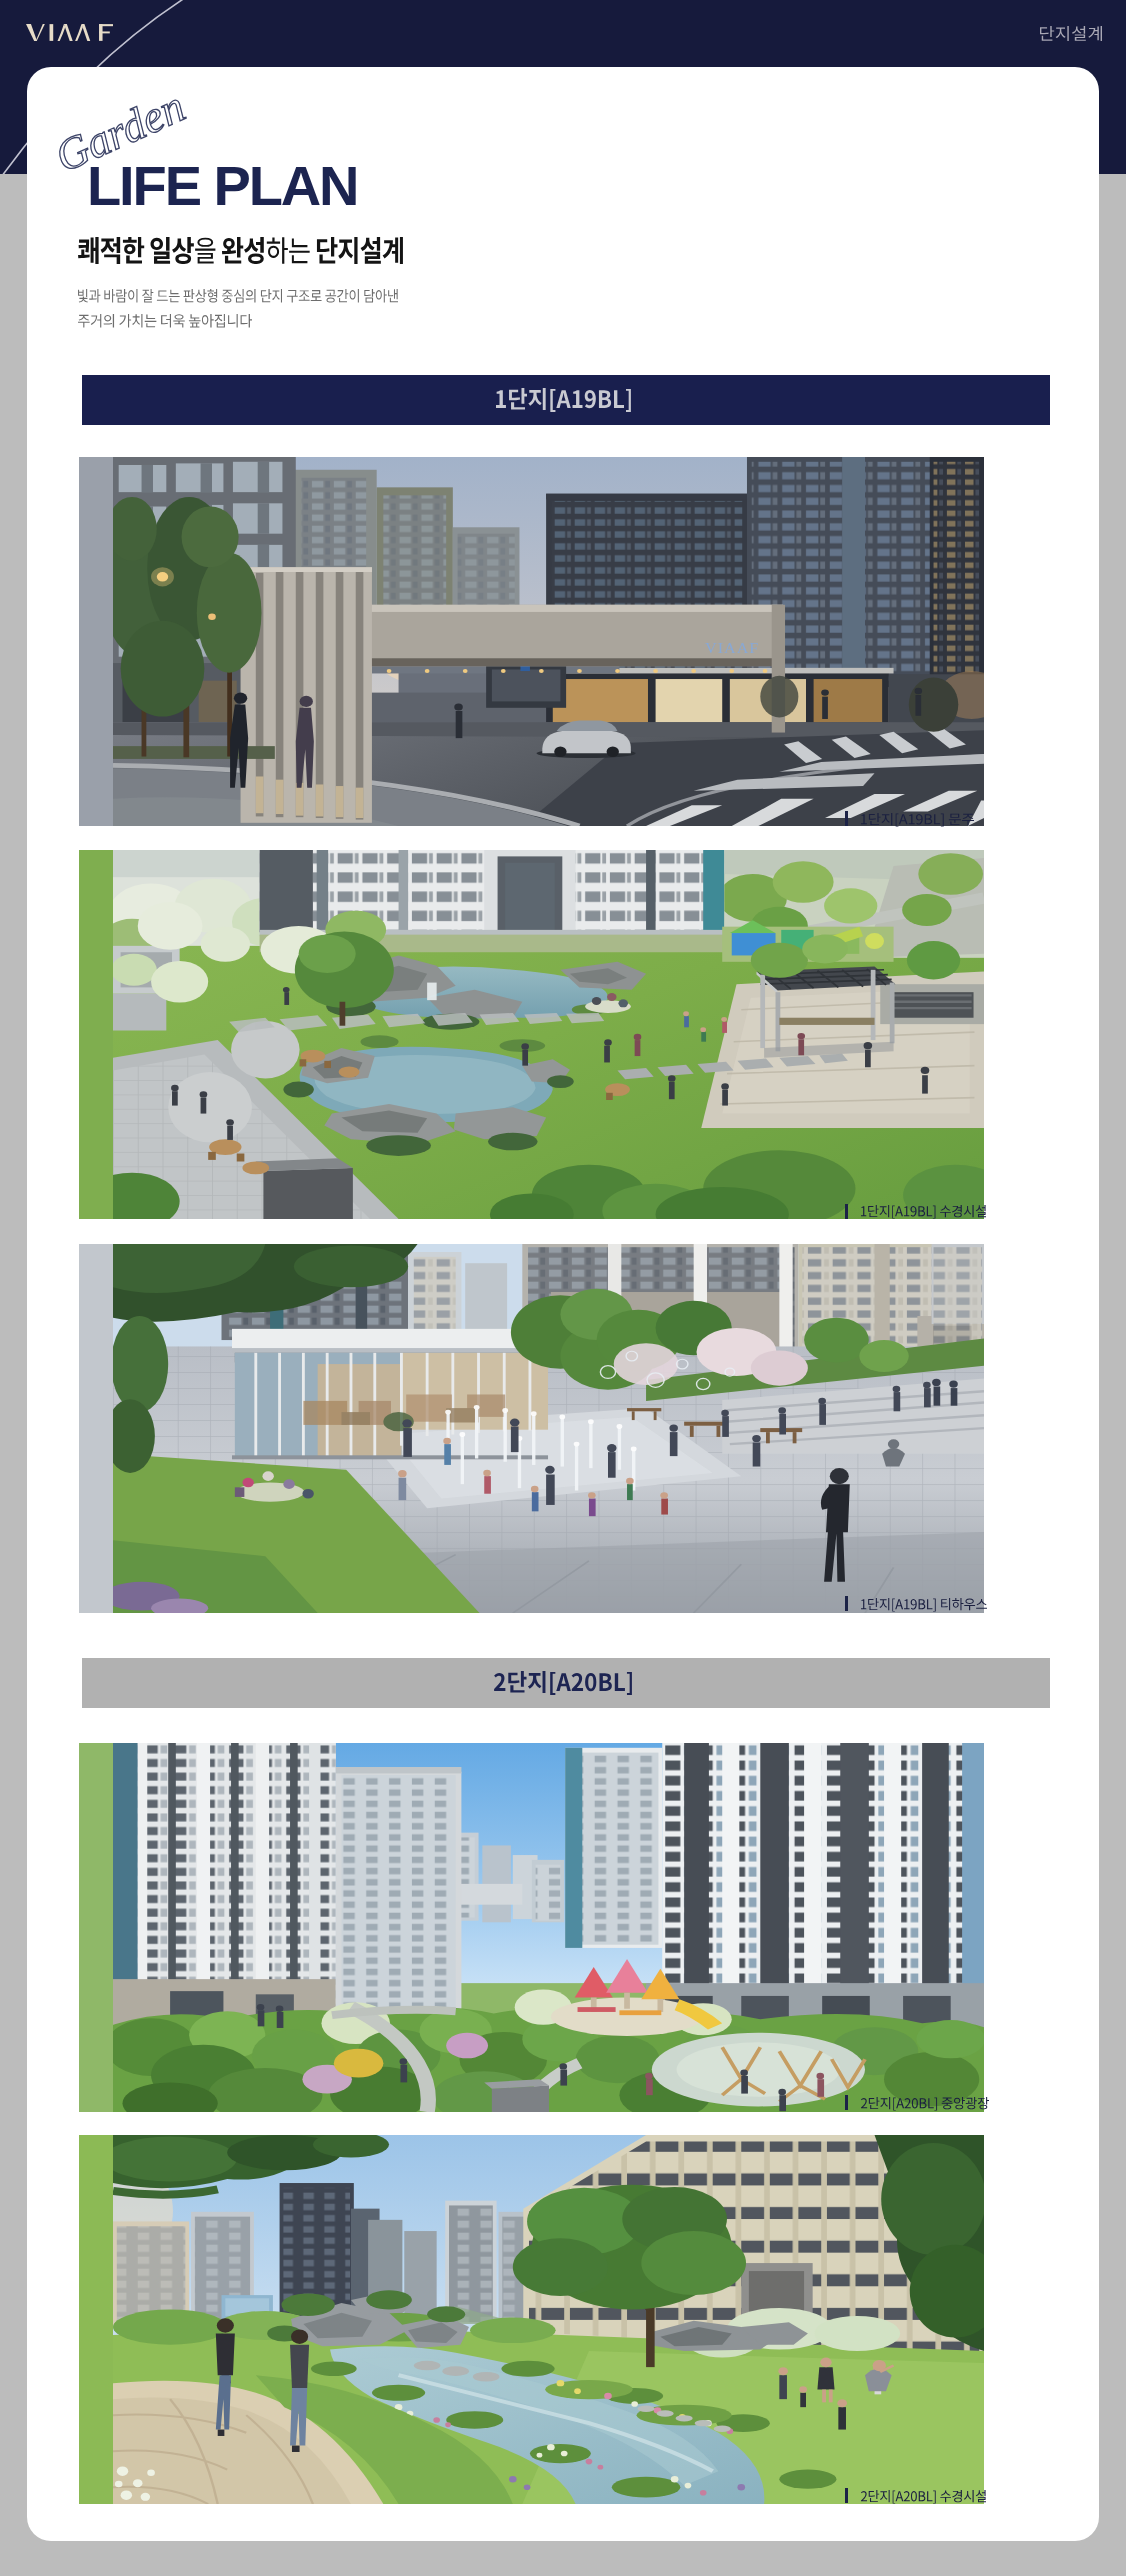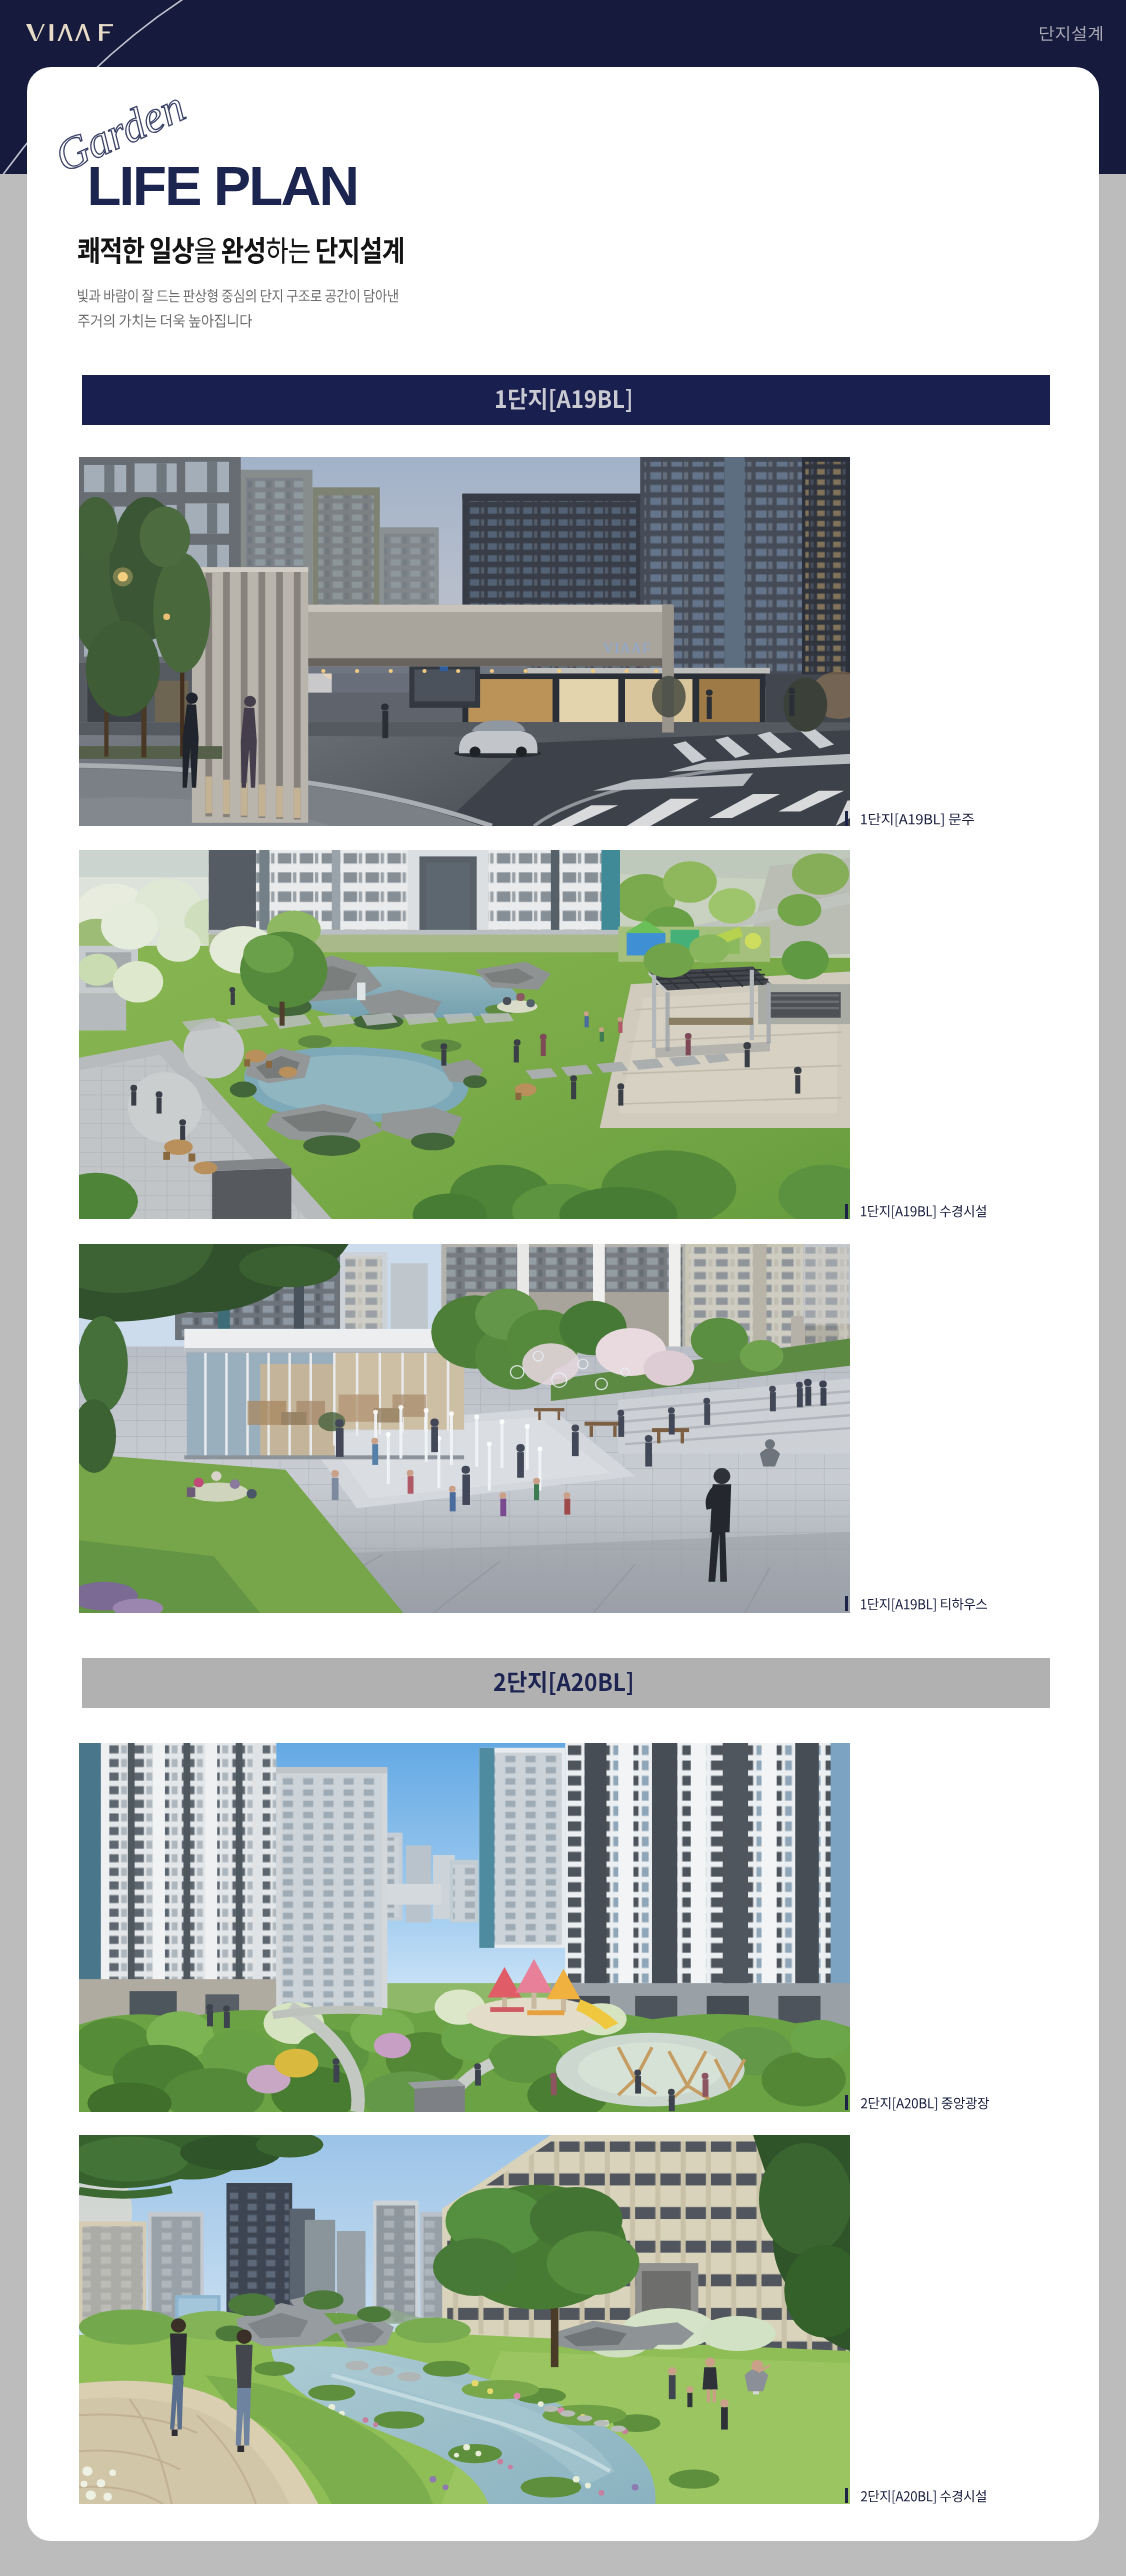--- a/index.html
+++ b/index.html
@@ -1,20 +1,20 @@
 <!DOCTYPE html>
 <html lang="ko" style="font-size:12.8px"><head>
 <meta charset="utf-8">
 <title>VIAAF 단지설계</title>
 <style>
   html,body{margin:0;padding:0;}
   body{width:1126px;height:2576px;background:#bcbcbc;font-family:"Liberation Sans",sans-serif;overflow:hidden;position:relative;}
   #page{position:absolute;left:0;top:0;width:1126px;height:2576px;}
   .abs{position:absolute;}
-  .photo{position:absolute;left:79px;width:771px;overflow:hidden;}
+  .photo{position:absolute;left:79px;width:871px;overflow:hidden;padding-left:34px;}
   .photo svg{display:block;width:100%;height:100%;}
 </style>
 </head>
 <body>
 <div id="page">
 
   <div class="abs" style="left:0;top:0;width:1126px;height:174px;background:#161a3c;"></div>
 
   <svg class="abs" style="left:0;top:0;" width="1126" height="174" viewBox="0 0 1408 218" fill="none">
     <path d="M 0 222 Q 110 70 250 -15" stroke="rgba(235,235,245,0.8)" stroke-width="2"></path>

